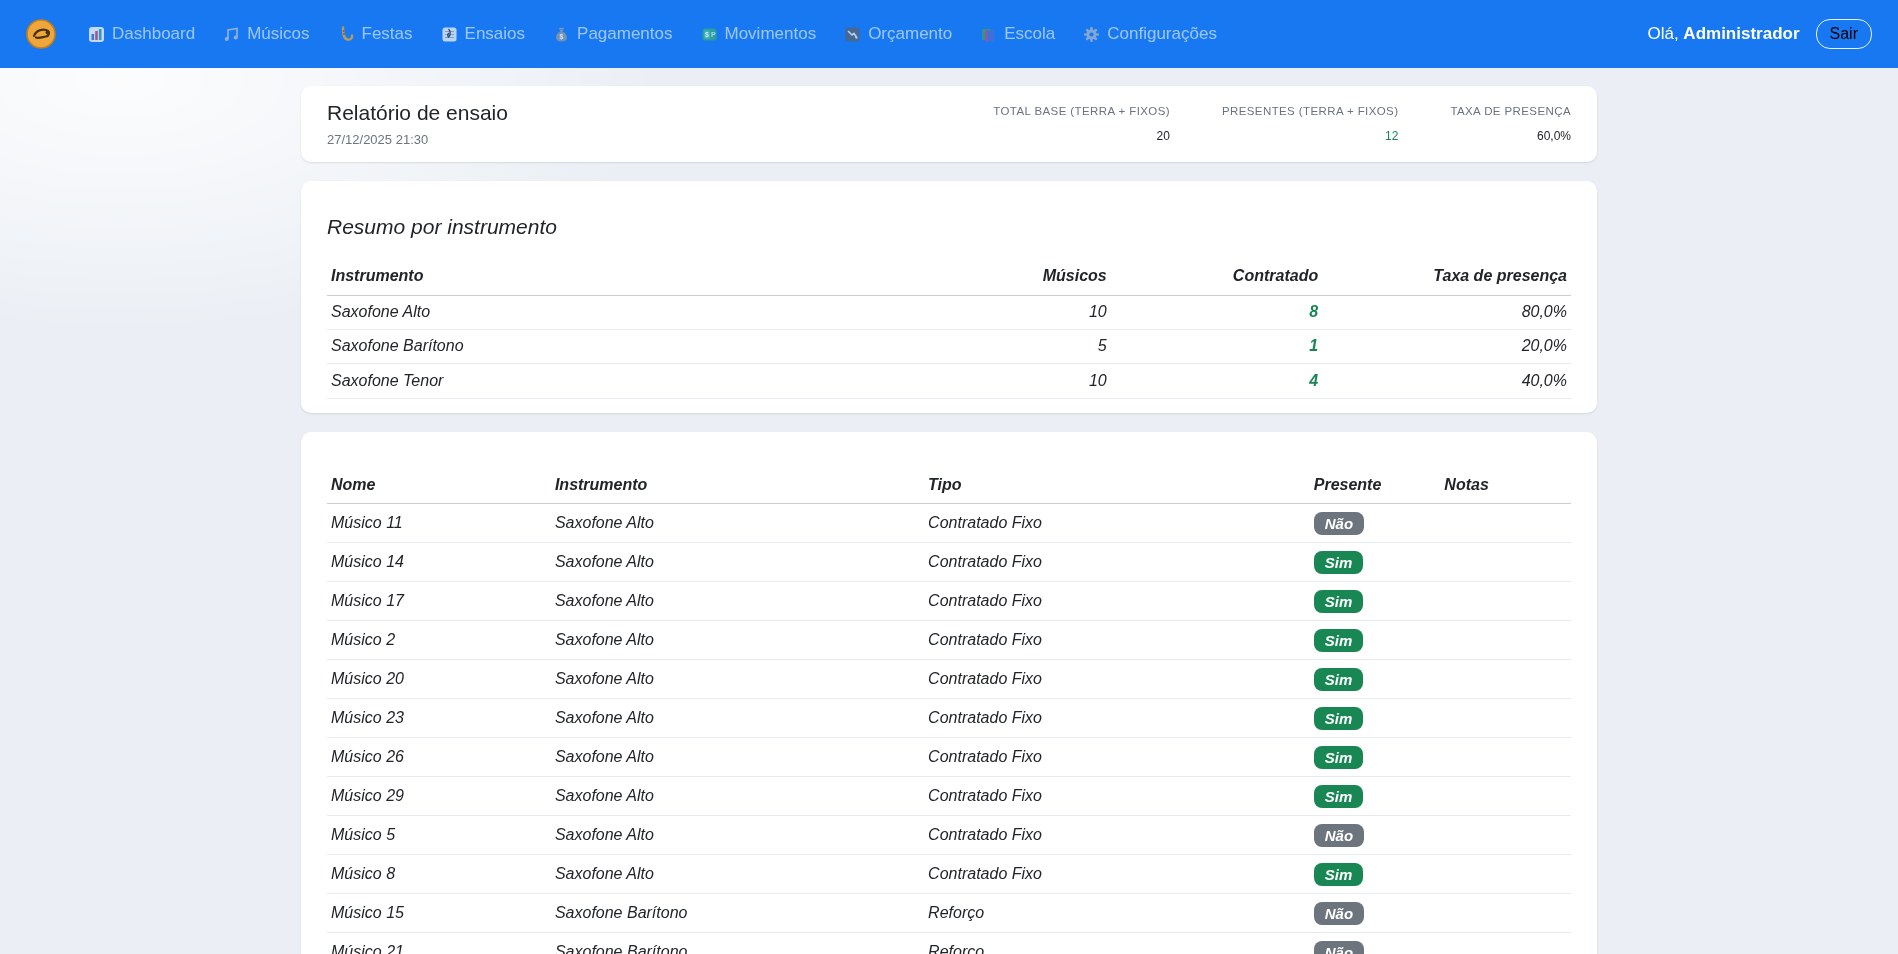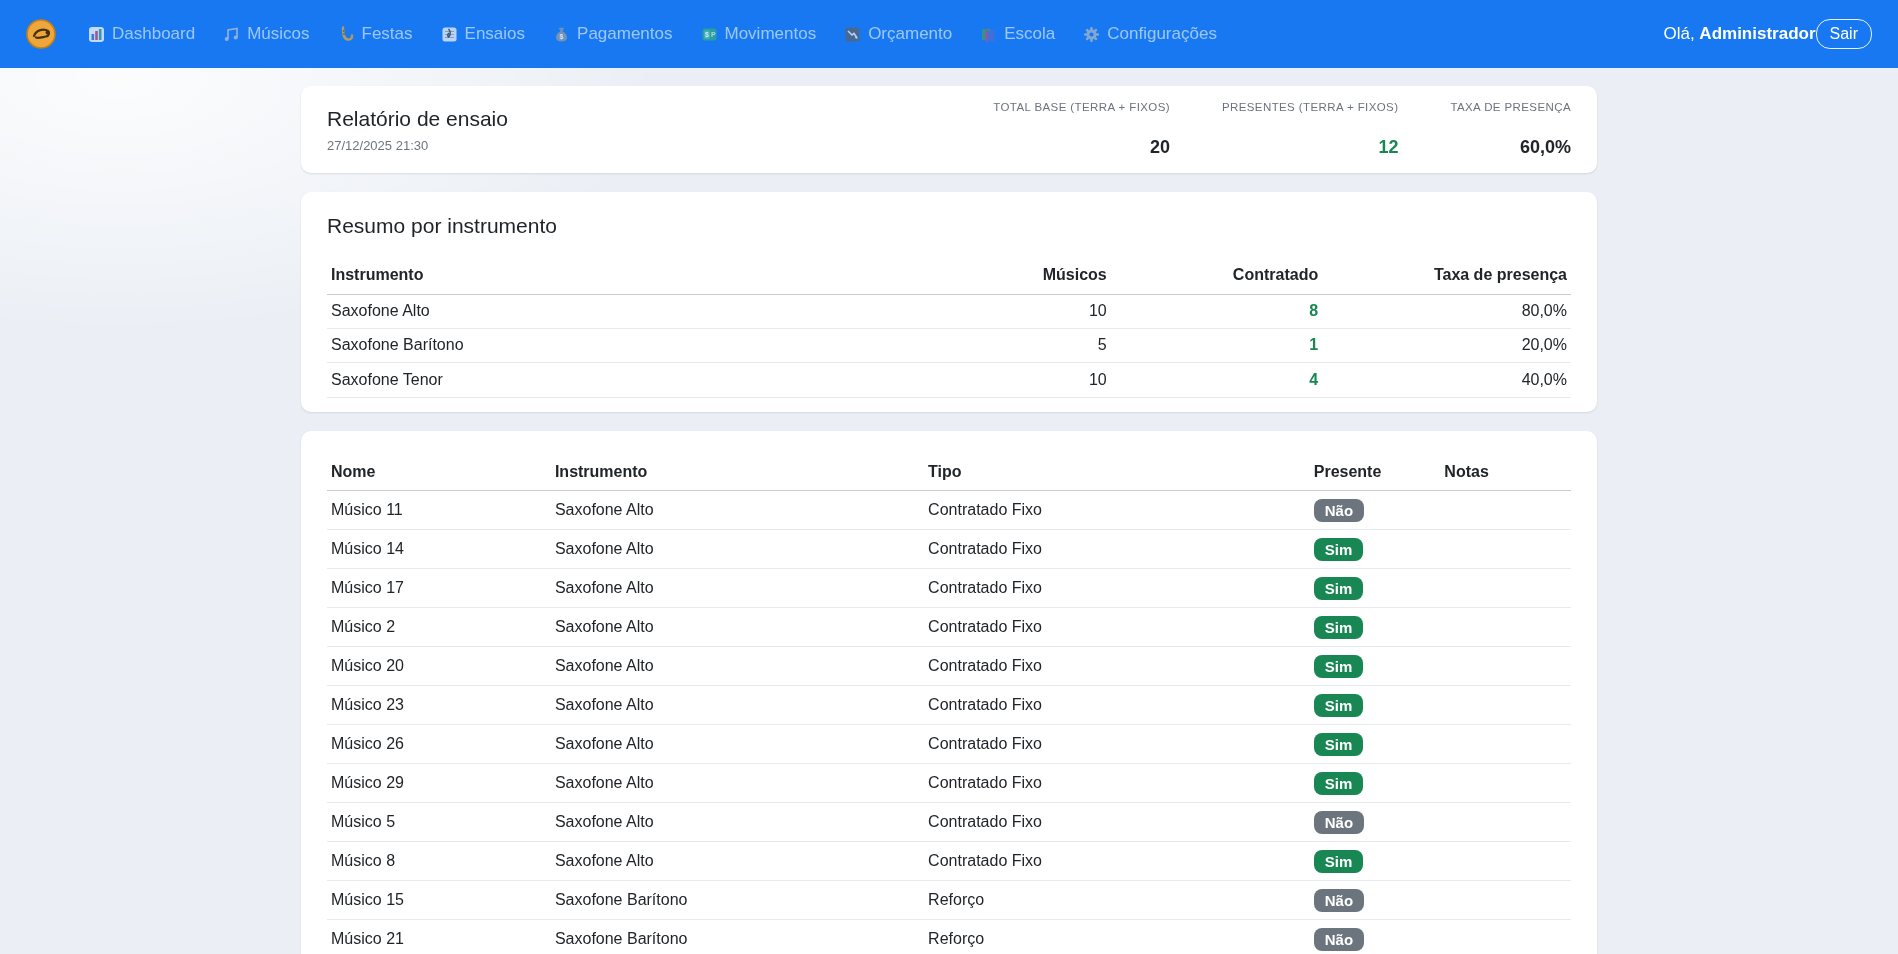--- a/index.html
+++ b/index.html
@@ -20,46 +20,46 @@
     padding:0 26px; gap:6px;
   }
   .brand { width:30px; height:30px; margin-right:14px; display:flex; align-items:center; cursor:pointer; }
   .nav-links { display:flex; align-items:center; gap:4px; }
   .nav-link {
     display:flex; align-items:center; gap:7px;
     color:rgba(255,255,255,.58); text-decoration:none;
     font-size:17px; padding:8px 12px; cursor:pointer; white-space:nowrap;
   }
   .nav-link .nav-ico { width:17px; height:17px; display:inline-flex; opacity:.8; }
-  .nav-right { margin-left:auto; display:flex; align-items:center; color:#fff; font-size:17px; }
+  .nav-right { margin-left:auto; display:flex; align-items:center; gap:16px; color:#fff; font-size:17px; }
   .logout-btn {
-    background:transparent; color:#ffffff; font-size:16px;
+    background:transparent; color:#000000; font-size:16px;
     border:1px solid rgba(255,255,255,.9); border-radius:14px;
     padding:5px 13px; cursor:pointer; font-family:inherit;
   }
 
   
   .main { width:1296px; margin:18px auto 0; display:flex; flex-direction:column; gap:19px; }
   .card {
     background:#fff; border-radius:10px;
     box-shadow:0 1px 2px rgba(16,24,40,.06), 0 1px 3px rgba(16,24,40,.05);
   }
 
   
   .report-header { display:flex; justify-content:space-between; align-items:center; padding:15px 26px; }
   .report-title { font-size:21px; font-weight:400; color:#212529; margin:0; }
   .report-date { font-size:13px; color:#6c757d; margin-top:7px; }
   .stats { display:flex; gap:52px; }
   .stat { text-align:right; }
   .stat-label { font-size:11.5px; color:#6b7280; letter-spacing:.4px; white-space:nowrap; }
-  .stat-value { font-size:18px; font-weight:700; margin-top:24px; color:#212529; }
+  .stat-value { font-size:12px; font-weight:400; margin-top:12px; color:#212529; }
   .stat-value.success { color:#198754; }
 
   
-  .section { padding:22px 26px 14px; }
+  .section { padding:34px 26px 14px;font-style:italic; }
   .section-title { font-size:21px; font-weight:400; margin:0 0 18px; color:#212529; }
   table { width:100%; border-collapse:collapse; font-size:16px; }
   th { text-align:left; font-weight:700; padding:10px 4px; border-bottom:1px solid #c9ced6; line-height:1.1; }
   td { padding:7.5px 4px; border-bottom:1px solid #e7eaee; line-height:1.15; }
   .num { text-align:right; }
   .present-count { color:#198754; font-weight:700; }
   .badge {
     display:inline-block; padding:4px 11px; border-radius:8px;
     color:#fff; font-size:15px; font-weight:700; line-height:1;
   }

